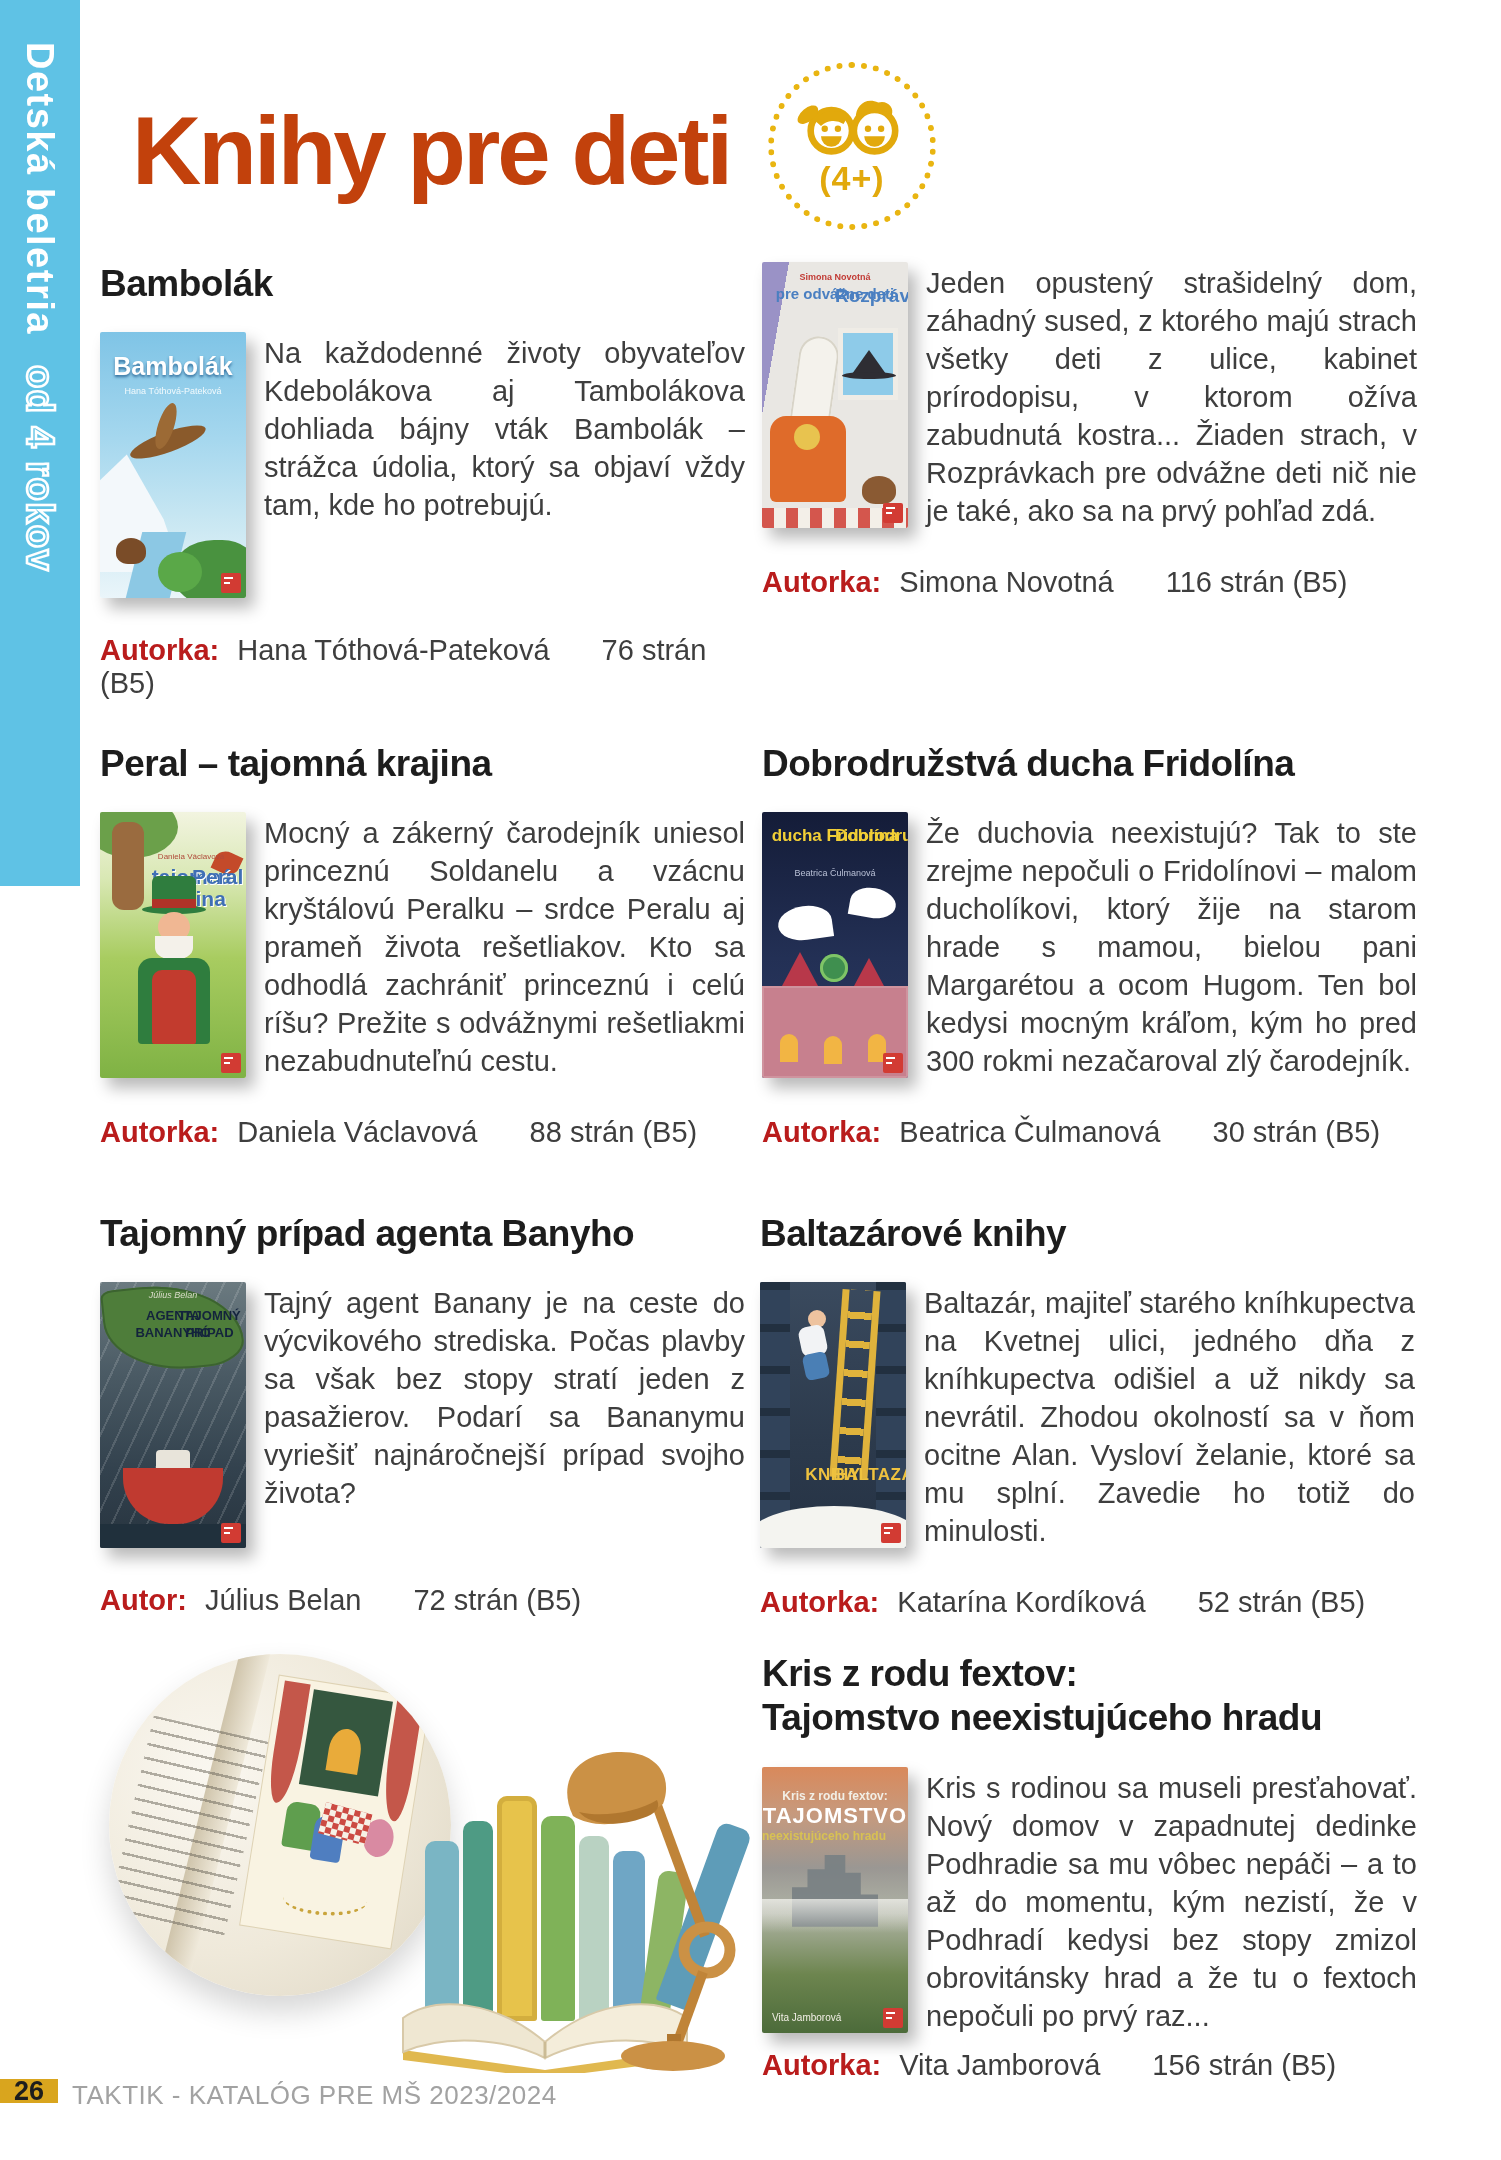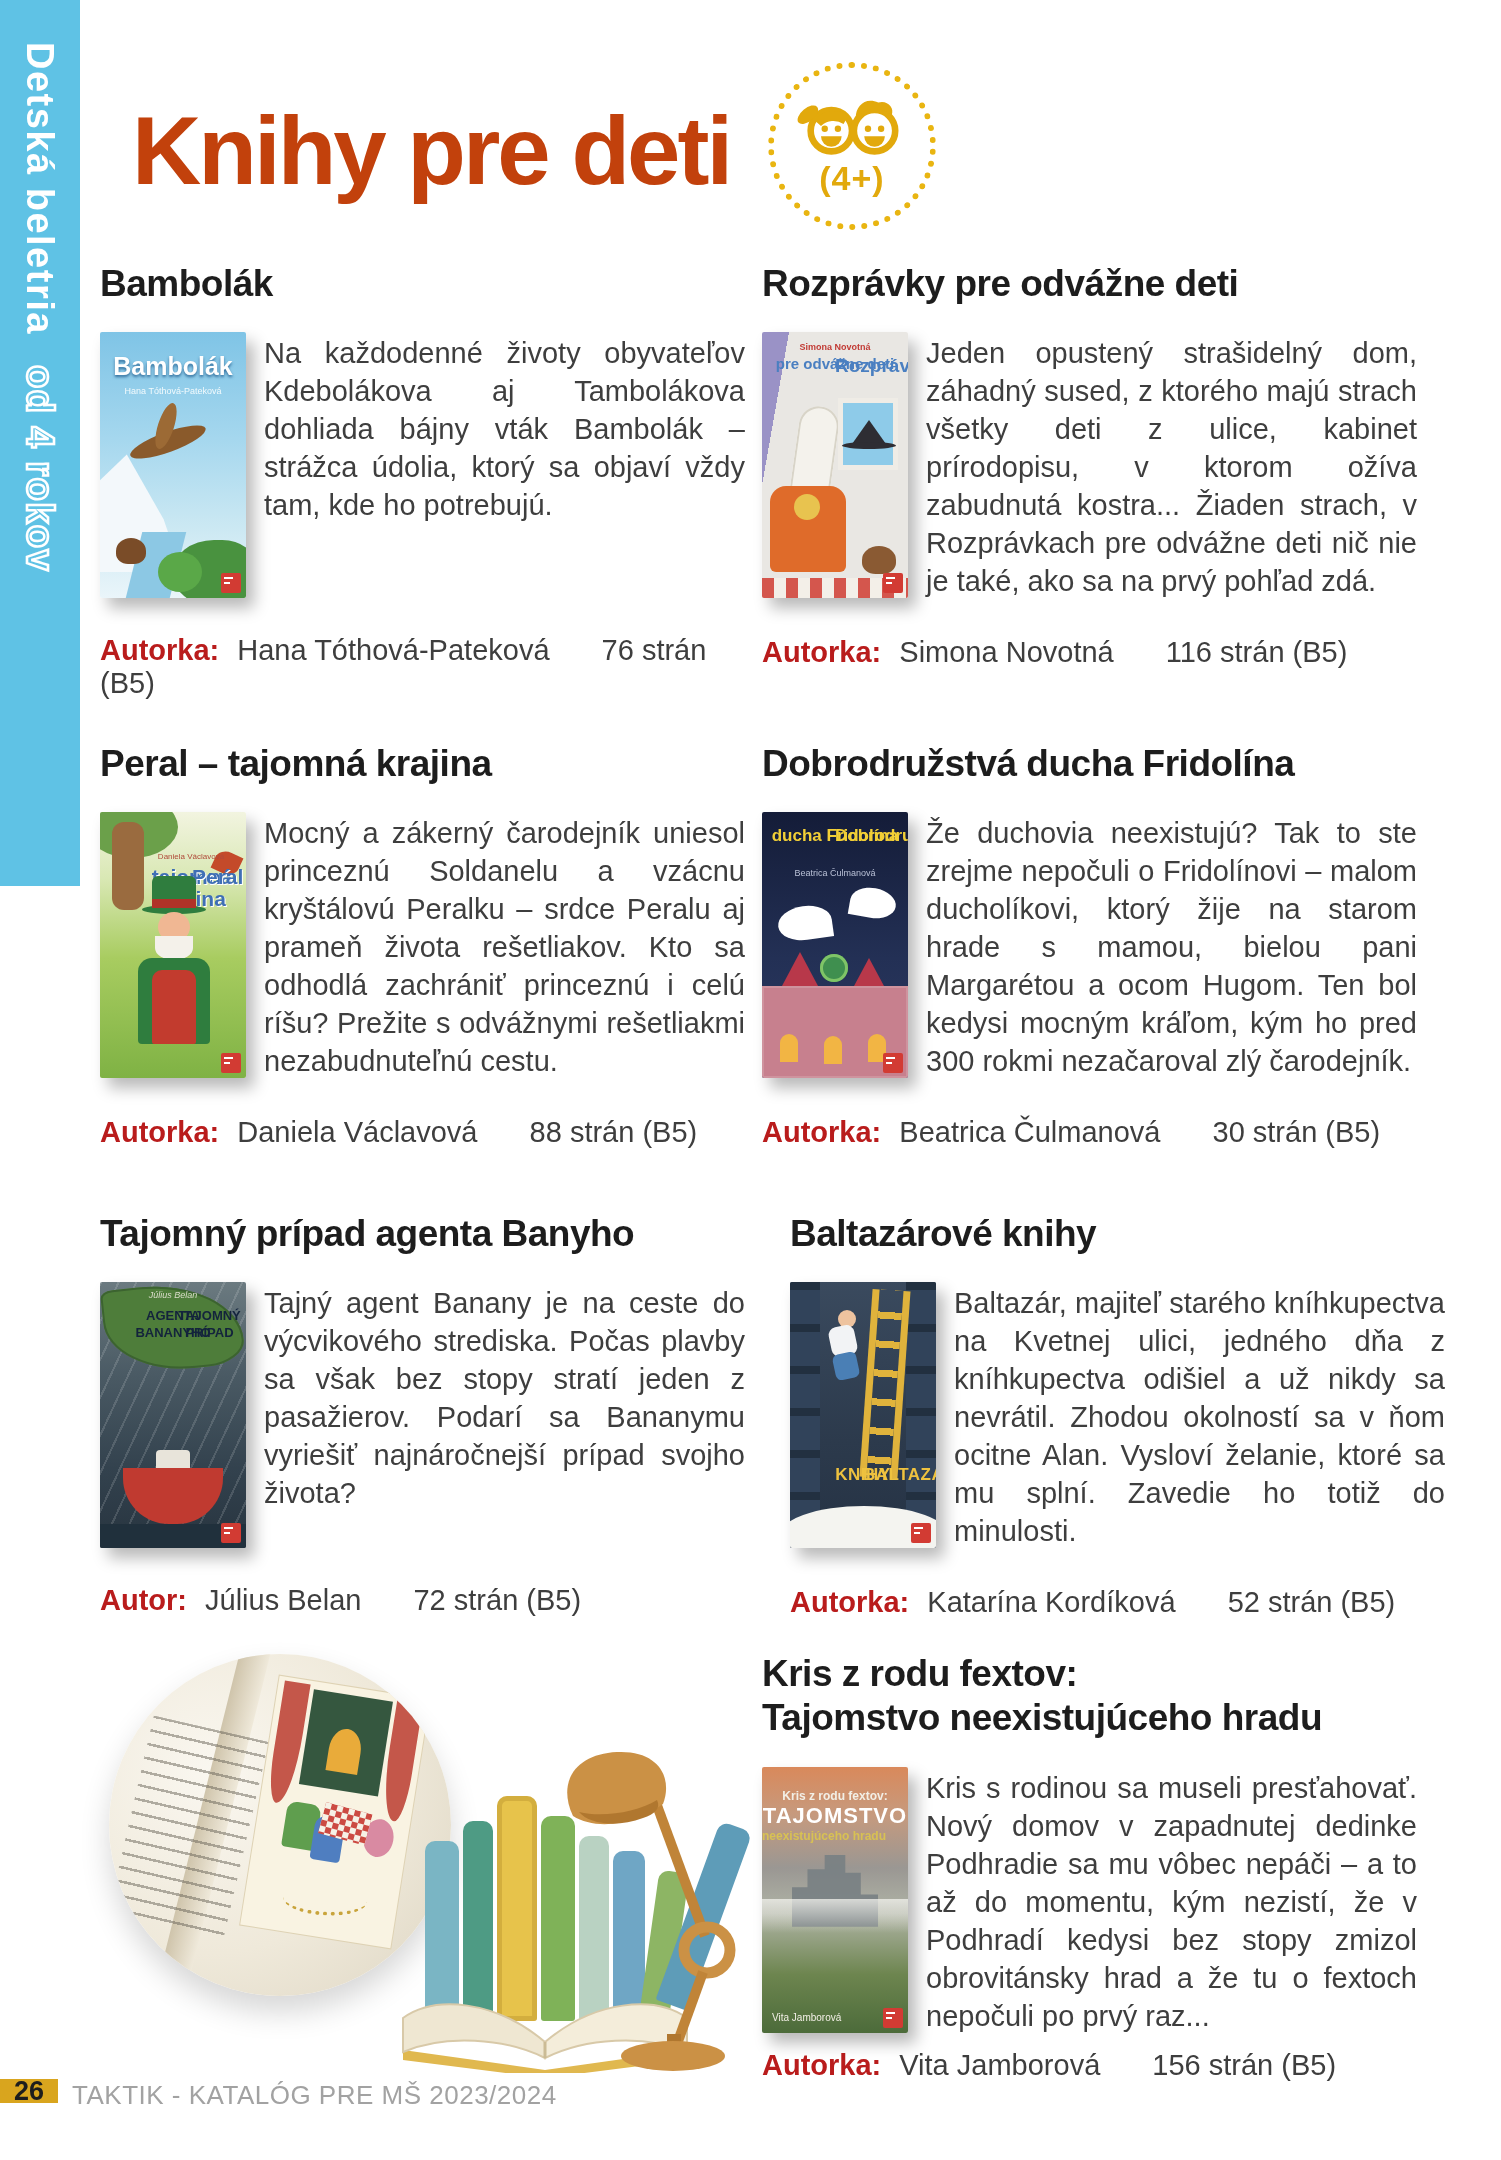--- a/index.html
+++ b/index.html
@@ -39,21 +39,21 @@
     margin-top:2px; font-size:34px; font-weight:bold; color:#e2a90c; letter-spacing:1px;
   }
 
   
   .entry { position:absolute; }
   #e1 { left:100px; top:262px;  width:645px; }
   #e2 { left:762px; top:262px;  width:655px; }
   #e3 { left:100px; top:742px;  width:645px; }
   #e4 { left:762px; top:742px;  width:655px; }
   #e5 { left:100px; top:1212px; width:645px; }
-  #e6 { left:762px; top:1212px; width:655px;padding-left:28px; }
+  #e6 { left:732px; top:1212px; width:655px;padding-left:28px; }
   #e7 { left:762px; top:1652px; width:655px; }
 
   .entry-title {
     margin:0 0 26px 0; font-size:37px; font-weight:bold; color:#1d1d1d;
     line-height:1.2; letter-spacing:-0.5px;
   }
   .entry-title .tline { display:block; }
   .entry-row { display:flex; gap:18px; align-items:flex-start; }
   .desc {
     margin:2px 0 0 0; flex:1;
@@ -293,21 +293,20 @@
       <p class="desc">Na každodenné životy obyvateľov Kdebolákova aj Tambolákova dohliada bájny vták Bambolák – strážca údolia, ktorý sa objaví vždy tam, kde ho potrebujú.</p>
     </div>
     <p class="author-line">
       <span class="author-label">Autorka:</span>
       <span class="author-name">Hana Tóthová-Pateková</span>
       <span class="pages">76 strán (B5)</span>
     </p>
   </section>
 
   <section class="entry" id="e2">
-    <h3 class="entry-title">Rozprávky pre odvážne deti</h3>
     <div class="entry-row">
       <div class="cover cover-2">
         <div class="c2-skeleton"></div>
         <div class="c2-window"></div>
         <div class="c2-hat"></div>
         <div class="c2-hatbrim"></div>
         <div class="c2-chair"></div>
         <div class="c2-girl"></div>
         <div class="c2-dog"></div>
         <div class="c2-rug"></div>

